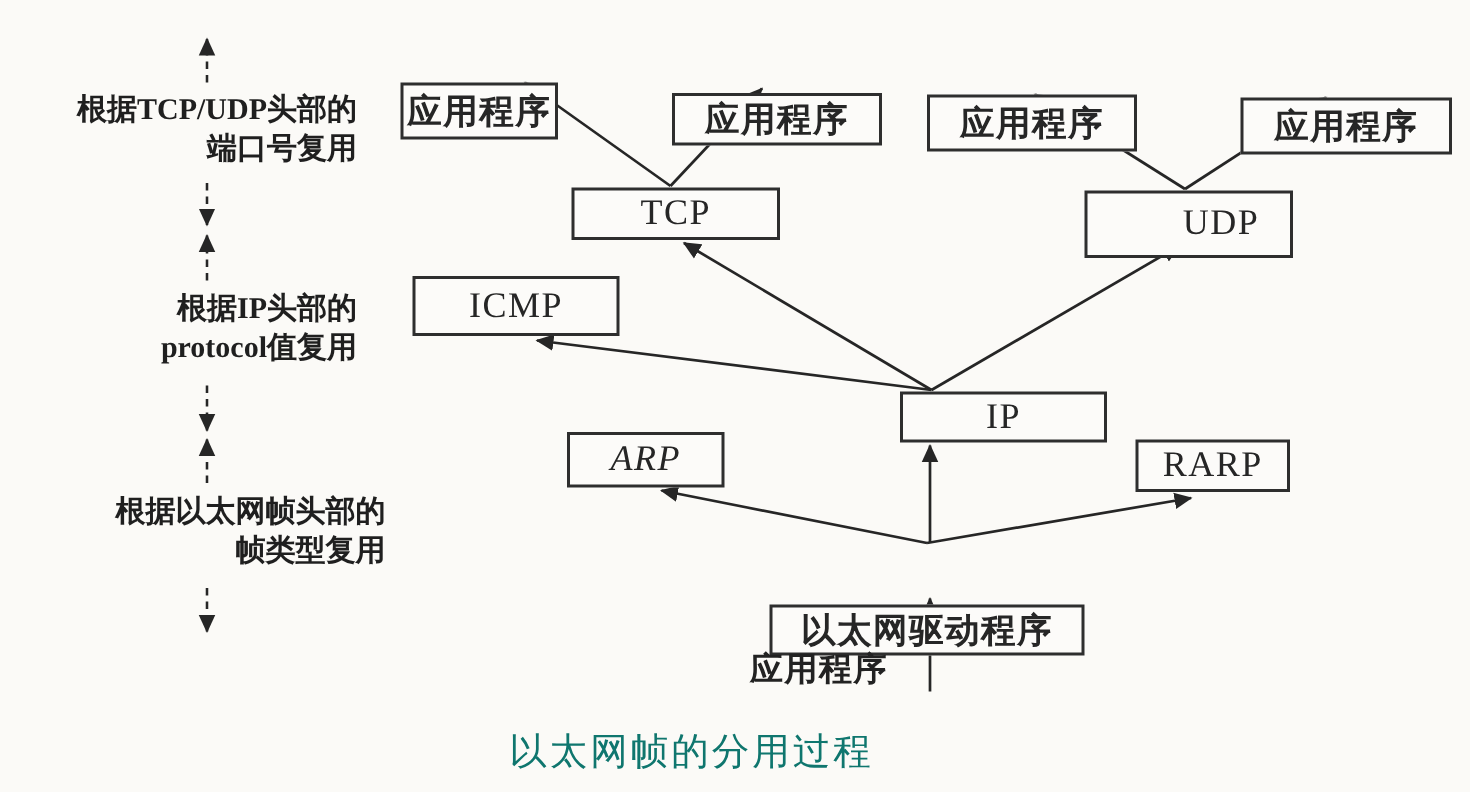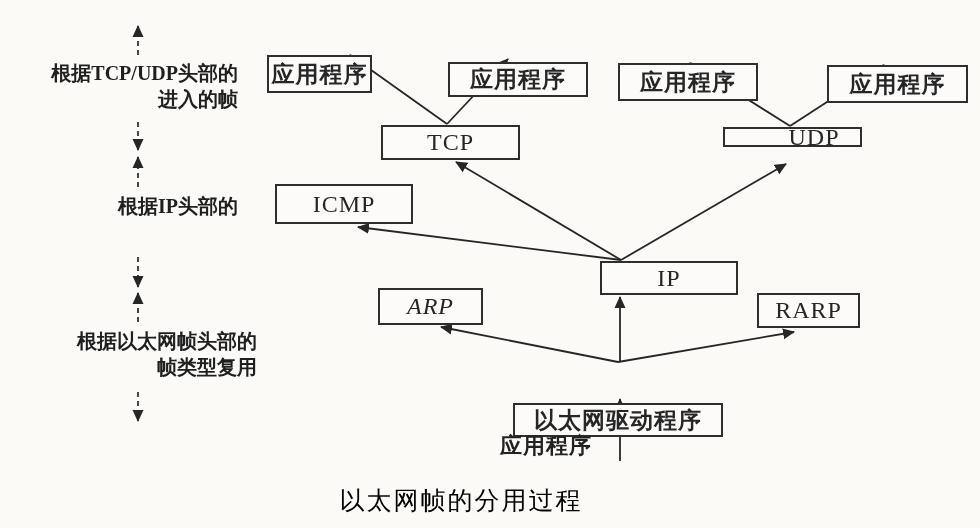--- a/index.html
+++ b/index.html
@@ -44,21 +44,21 @@
     font-size: 24px;
     letter-spacing: 1px;
   }
   
   .app1 { left: 267px; top: 15px;  width: 105px; height: 38px; }
   .app2 { left: 448px; top: 22px;  width: 140px; height: 35px; }
   .app3 { left: 618px; top: 23px;  width: 140px; height: 38px; }
   .app4 { left: 827px; top: 25px;  width: 141px; height: 38px; }
   
   .tcp  { left: 381px; top: 125px; width: 139px; height: 35px; }
-  .udp  { left: 723px; top: 127px; width: 139px; height: 20px; padding-left: 43px; }
+  .udp  { left: 723px; top: 127px; width: 139px; height: 45px; padding-left: 43px; }
   .icmp { left: 275px; top: 184px; width: 138px; height: 40px; }
   .ip   { left: 552px; top: 261px; width: 138px; height: 34px; margin-left: 48px; }
   .arp  { left: 378px; top: 288px; width: 105px; height: 37px; font-style: italic; }
   .rarp { left: 757px; top: 293px; width: 103px; height: 35px; }
   .eth  { left: 513px; top: 363px; width: 210px; height: 34px;
           font-size: 24px; letter-spacing: 2px; }
 
   .side-label {
     position: absolute;
     text-align: right;
@@ -83,21 +83,21 @@
     color: #222222;
   }
   .caption {
     position: absolute;
     left: 330px; top: 484px; width: 262px;
     text-align: center;
     font-family: "Liberation Serif", "DejaVu Serif", serif;
     font-weight: normal;
     font-size: 25px;
     letter-spacing: 2px;
-    color: #000000;
+    color: #0f766e;
   }
 </style>
 </head>
 <body>
 
 <div class="stage">
 
   <svg class="arrows" viewBox="0 0 980 528" xmlns="http://www.w3.org/2000/svg">
     <defs>
       <marker id="head" markerUnits="userSpaceOnUse" markerWidth="13" markerHeight="12" refX="11" refY="6" orient="auto">
@@ -137,24 +137,25 @@
   <div class="node latin udp">UDP</div>
   <div class="node latin icmp">ICMP</div>
   <div class="node latin ip">IP</div>
   <div class="node latin arp">ARP</div>
   <div class="node latin rarp">RARP</div>
 
   <div class="node cjk eth">以太网驱动程序</div>
 
   <div class="side-label sl1">
     <div>根据TCP/UDP头部的</div>
-    <div>进入的帧</div>
+    <div>端口号复用</div>
   </div>
   <div class="side-label sl2">
     <div>根据IP头部的</div>
+    <div>protocol值复用</div>
   </div>
   <div class="side-label sl3">
     <div>根据以太网帧头部的</div>
     <div>帧类型复用</div>
   </div>
 
   <div class="entry-label">应用程序</div>
 
   <div class="caption">以太网帧的分用过程</div>
 

